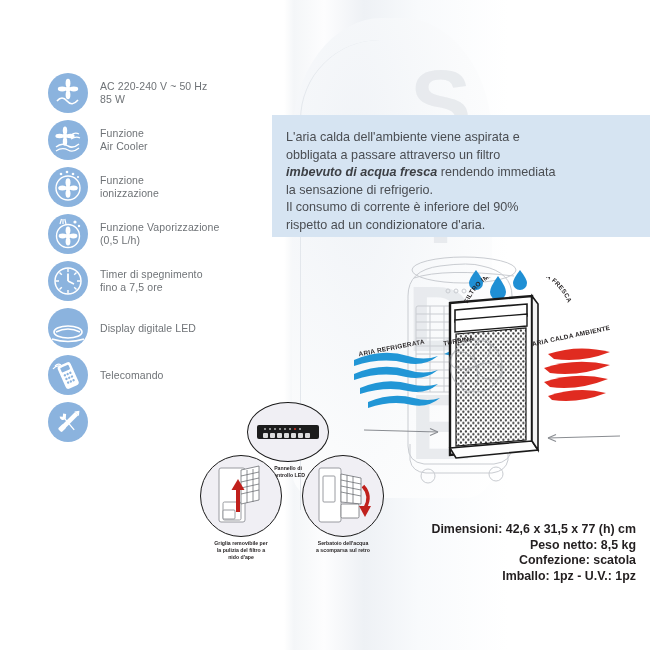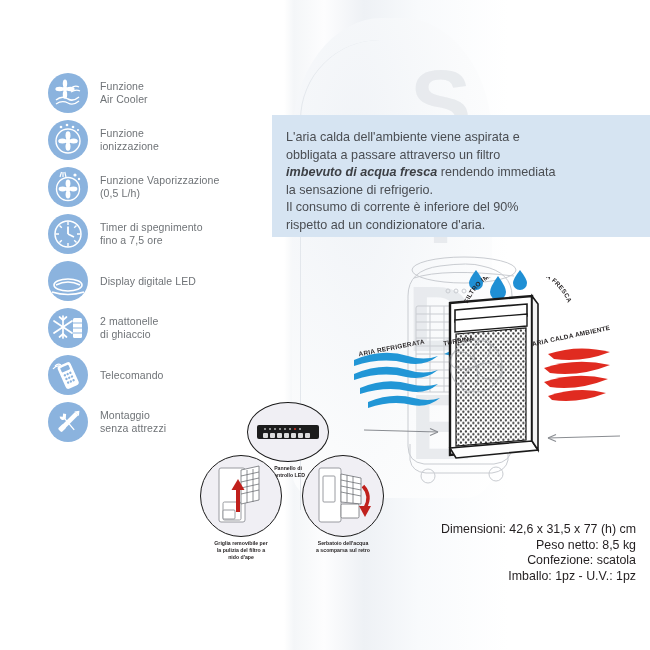--- a/index.html
+++ b/index.html
@@ -154,20 +154,21 @@
   
   .specs {
     position: absolute;
     right: 14px;
     top: 522px;
     text-align: right;
     font-size: 12.4px;
     line-height: 15.5px;
     color: #231f20;
     white-space: pre-line;
+    font-weight: bold;
   }
 
   
   .callout { position: absolute; }
   .callout-circle {
     border-radius: 50%;
     background: #f0eff4;
     border: 1.4px solid #1a1a1a;
     position: relative;
     overflow: hidden;
@@ -218,20 +219,36 @@
 </head>
 <body>
 
 <div class="photo-backdrop"></div>
 <div class="photo-silhouette"></div>
 <div class="photo-curve"></div>
 <div class="watermark">SIDE</div>
 
 <div class="features">
 
+  <div class="feature">
+    <span class="feature-icon">
+      <svg width="40" height="40" viewBox="0 0 40 40">
+        <g fill="#ffffff">
+          <circle cx="20" cy="16" r="2.6"></circle>
+          <ellipse cx="20" cy="10.2" rx="2.4" ry="4.4"></ellipse>
+          <ellipse cx="20" cy="21.8" rx="2.4" ry="4.4"></ellipse>
+          <ellipse cx="14.2" cy="16" rx="4.4" ry="2.4"></ellipse>
+          <ellipse cx="25.8" cy="16" rx="4.4" ry="2.4"></ellipse>
+        </g>
+        <path d="M9 28 q5 -6 10 0 q5 6 11 -1" stroke="#ffffff" stroke-width="1.6" fill="none"></path>
+      </svg>
+    </span>
+    <span class="feature-text">AC 220-240 V ~ 50 Hz
+85 W</span>
+  </div>
 
   <div class="feature">
     <span class="feature-icon">
       <svg width="40" height="40" viewBox="0 0 40 40">
         <g fill="#ffffff">
           <circle cx="17" cy="16" r="2.4"></circle>
           <ellipse cx="17" cy="10.6" rx="2.2" ry="4.2"></ellipse>
           <ellipse cx="17" cy="21.4" rx="2.2" ry="4.2"></ellipse>
           <ellipse cx="11.6" cy="16" rx="4.2" ry="2.2"></ellipse>
           <ellipse cx="22.4" cy="16" rx="4.2" ry="2.2"></ellipse>
@@ -321,43 +338,20 @@
         <path d="M4 22 q16 -16 32 0 z" fill="#ffffff" opacity=".0"></path>
         <path d="M6 23 q14 -17 28 0 z" fill="#ffffff" opacity="0"></path>
         <ellipse cx="20" cy="24" rx="14" ry="6" fill="none" stroke="#ffffff" stroke-width="1.6"></ellipse>
         <path d="M8 24 q12 -6 24 0" stroke="#ffffff" stroke-width="1.5" fill="none"></path>
         <path d="M4 31 q16 5 32 0" stroke="#ffffff" stroke-width="1.4" fill="none"></path>
       </svg>
     </span>
     <span class="feature-text">Display digitale LED</span>
   </div>
 
-  <div class="feature">
-    <span class="feature-icon">
-      <svg width="40" height="40" viewBox="0 0 40 40">
-        <g stroke="#ffffff" stroke-width="1.7" stroke-linecap="round">
-          <line x1="15" y1="8" x2="15" y2="30"></line>
-          <line x1="6" y1="13" x2="24" y2="25"></line>
-          <line x1="24" y1="13" x2="6" y2="25"></line>
-          <line x1="15" y1="12" x2="11.5" y2="9"></line>
-          <line x1="15" y1="12" x2="18.5" y2="9"></line>
-          <line x1="15" y1="26" x2="11.5" y2="29"></line>
-          <line x1="15" y1="26" x2="18.5" y2="29"></line>
-        </g>
-        <rect x="25" y="10" width="9" height="20" rx="1.5" fill="#ffffff"></rect>
-        <g stroke="#8bb3de" stroke-width="1">
-          <line x1="25" y1="15" x2="34" y2="15"></line>
-          <line x1="25" y1="20" x2="34" y2="20"></line>
-          <line x1="25" y1="25" x2="34" y2="25"></line>
-        </g>
-      </svg>
-    </span>
-    <span class="feature-text">2 mattonelle
-di ghiaccio</span>
-  </div>
 
   <div class="feature">
     <span class="feature-icon">
       <svg width="40" height="40" viewBox="0 0 40 40">
         <g transform="rotate(-24 20 20)">
           <rect x="13" y="8" width="14" height="25" rx="3" fill="#ffffff"></rect>
           <rect x="15.5" y="10.5" width="9" height="5" rx="1" fill="#8bb3de"></rect>
           <g fill="#8bb3de">
             <circle cx="17" cy="19" r="1.2"></circle>
               <circle cx="20" cy="19" r="1.2"></circle>
@@ -383,22 +377,20 @@
         <g transform="rotate(45 20 20)">
           <rect x="18" y="8" width="4.5" height="18" fill="#ffffff"></rect>
           <path d="M17 8 l3.2 -4 l3.2 4 z" fill="#ffffff"></path>
           <rect x="17.6" y="25" width="5.2" height="7" rx="1.3" fill="#ffffff"></rect>
         </g>
         <g transform="rotate(-40 20 20)">
           <path d="M19 30 L19 16 a3.4 3.4 0 0 1 -1.8 -5.6 l2.2 2.2 l2.2 -2.2 l2.2 2.2 l-2.2 2.2 a3.4 3.4 0 0 1 -1.3 1.2 L20.4 30 z" fill="#ffffff"></path>
         </g>
       </svg>
     </span>
-    <span class="feature-text">Montaggio
-senza attrezzi</span>
   </div>
 
 
 </div>
 
 <div class="blue-panel">
   <p><span>L'aria calda dell'ambiente viene aspirata e</span>
 <span>obbligata a passare attraverso un filtro</span>
 <span class="bold-italic">imbevuto di acqua fresca</span><span> rendendo immediata</span>
 <span>la sensazione di refrigerio.</span>

